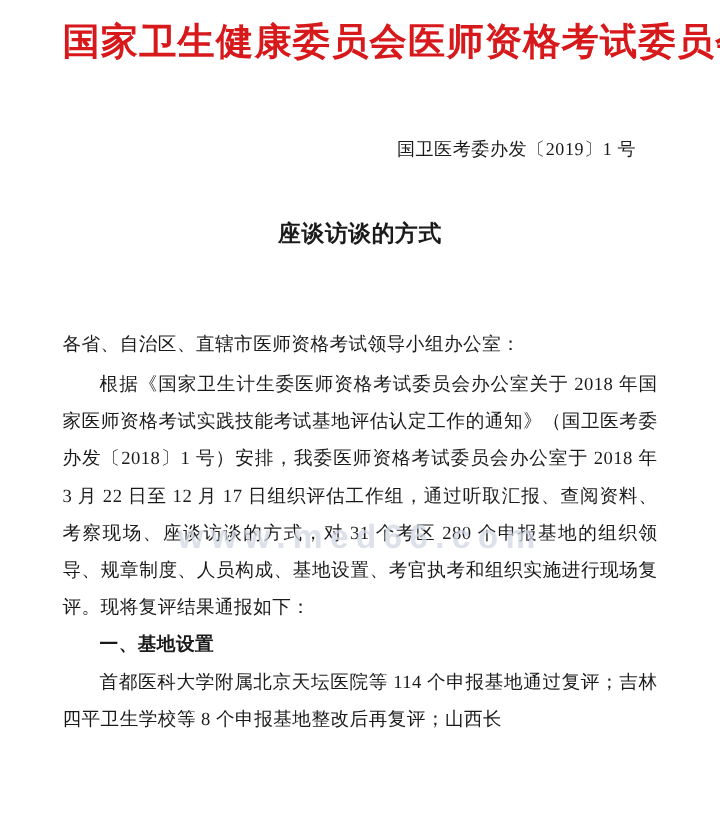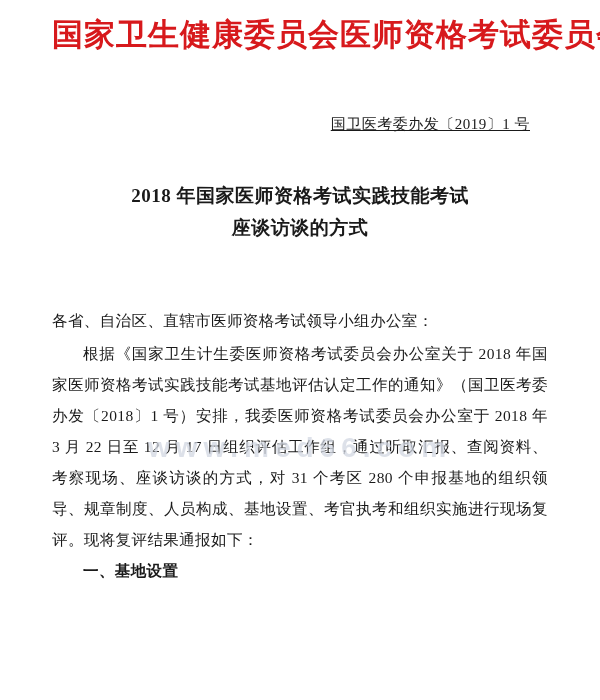--- a/index.html
+++ b/index.html
@@ -44,21 +44,20 @@
     margin: 10px 0 0 0;
   }
 
   
   .doc-number {
     text-align: right;
     font-size: 15px;
     margin-top: 46px;
     padding-right: 18px;
     letter-spacing: 0.5px;
-    text-decoration: underline;
   }
 
   
   .doc-title {
     text-align: center;
     font-weight: bold;
     font-size: 19px;
     line-height: 1.7;
     margin-top: 46px;
     letter-spacing: 0.5px;
@@ -115,25 +114,25 @@
 <div class="page">
 
   <div class="masthead">
     <div class="masthead-title">国家卫生健康委员会医师资格考试委员会</div>
     <hr class="masthead-rule">
   </div>
 
   <div class="doc-number">国卫医考委办发〔2019〕1 号</div>
 
   <div class="doc-title">
-    <span class="line">2018 年国家医师资格考试实践技能考试</span>
     <span class="line">座谈访谈的方式</span>
   </div>
 
   <div class="body-text">
     <p class="salutation">各省、自治区、直辖市医师资格考试领导小组办公室：</p>
     <p class="para">根据《国家卫生计生委医师资格考试委员会办公室关于 2018 年国家医师资格考试实践技能考试基地评估认定工作的通知》（国卫医考委办发〔2018〕1 号）安排，我委医师资格考试委员会办公室于 2018 年 3 月 22 日至 12 月 17 日组织评估工作组，通过听取汇报、查阅资料、考察现场、座谈访谈的方式，对 31 个考区 280 个申报基地的组织领导、规章制度、人员构成、基地设置、考官执考和组织实施进行现场复评。现将复评结果通报如下：</p>
     <p class="section-head">一、基地设置</p>
+    <p class="para">首都医科大学附属北京天坛医院等 114 个申报基地通过复评；吉林四平卫生学校等 8 个申报基地整改后再复评；山西长</p>
   </div>
 
   <div class="watermark">www.med66.com</div>
 
 </div>
 
 </body></html>

